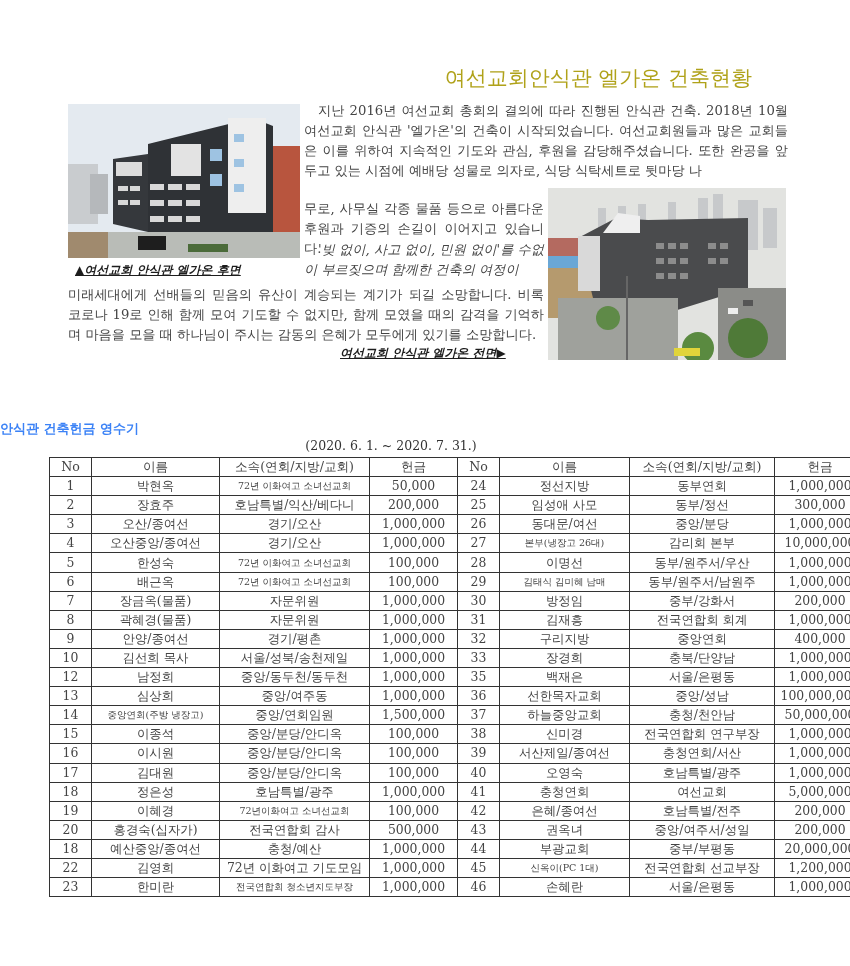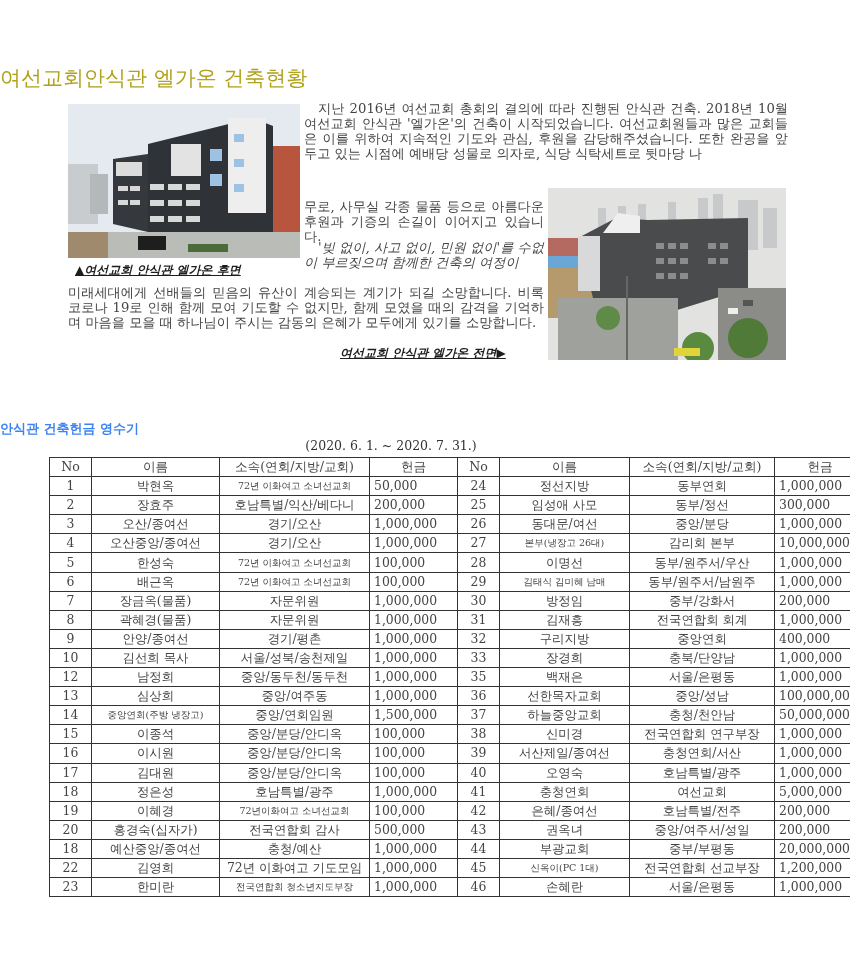--- a/index.html
+++ b/index.html
@@ -1,34 +1,34 @@
 <!DOCTYPE html>
 <html><head>
 <meta charset="utf-8">
 <style>
   html, body { margin:0; padding:0; background:#ffffff; }
   body { width:850px; height:966px; position:relative; overflow:hidden;
          font-family: "DejaVu Serif", "Liberation Serif", serif; color:#3a3a3a; }
-  .title { position:absolute; left:0; width:752px; top:64px; text-align:left;
+  .title { position:absolute; left:0; width:752px; top:64px; text-align:right;
            font-size:21px; color:#b0a21a; letter-spacing:0px; font-family:"DejaVu Sans","Liberation Sans",sans-serif; }
   .photo { position:absolute; overflow:hidden; }
   .photo-back { left:68px; top:104px; width:232px; height:154px; background:#dfe6ee; }
   .photo-front { left:548px; top:188px; width:238px; height:172px; background:#d9dbd6; }
-  .para { position:absolute; font-size:13.2px; line-height:15px; color:#444; text-align:justify; }
+  .para { position:absolute; font-size:13.2px; line-height:20px; color:#444; text-align:justify; }
   .caption { position:absolute; font-size:12px; font-weight:bold; font-style:italic; text-decoration:underline; color:#1d1d1d;
              font-family:"DejaVu Sans","Liberation Sans",sans-serif; }
   .tbl-title { position:absolute; left:0; width:850px; top:420px; text-align:left; font-size:13px; font-weight:bold; color:#3b82f6; }
   .tbl-period { position:absolute; left:0; width:782px; top:438px; text-align:center; font-size:12.5px; color:#333; }
   table.receipts { position:absolute; left:20px; top:457px; width:816px; border-collapse:collapse; table-layout:fixed;
                    font-size:12.4px; color:#444;margin-left:29px; }
   table.receipts td, table.receipts th { border:1px solid #333; height:18.1px; padding:0 4px; font-weight:normal;
                    white-space:nowrap; overflow:hidden; line-height:18px; }
   table.receipts th { text-align:center; color:#444; font-size:12.6px; }
   td.c { text-align:center; }
-  td.r { text-align:left; }
+  td.r { text-align:center; }
   td.small { font-size:9.5px; }
 </style>
 </head>
 <body>
 
 <div class="title">여선교회안식관 엘가온 건축현황</div>
 
 <div class="photo photo-back">
   <svg width="232" height="154" viewBox="0 0 232 154">
     <rect x="0" y="0" width="232" height="154" fill="#e4eaf0"></rect>

